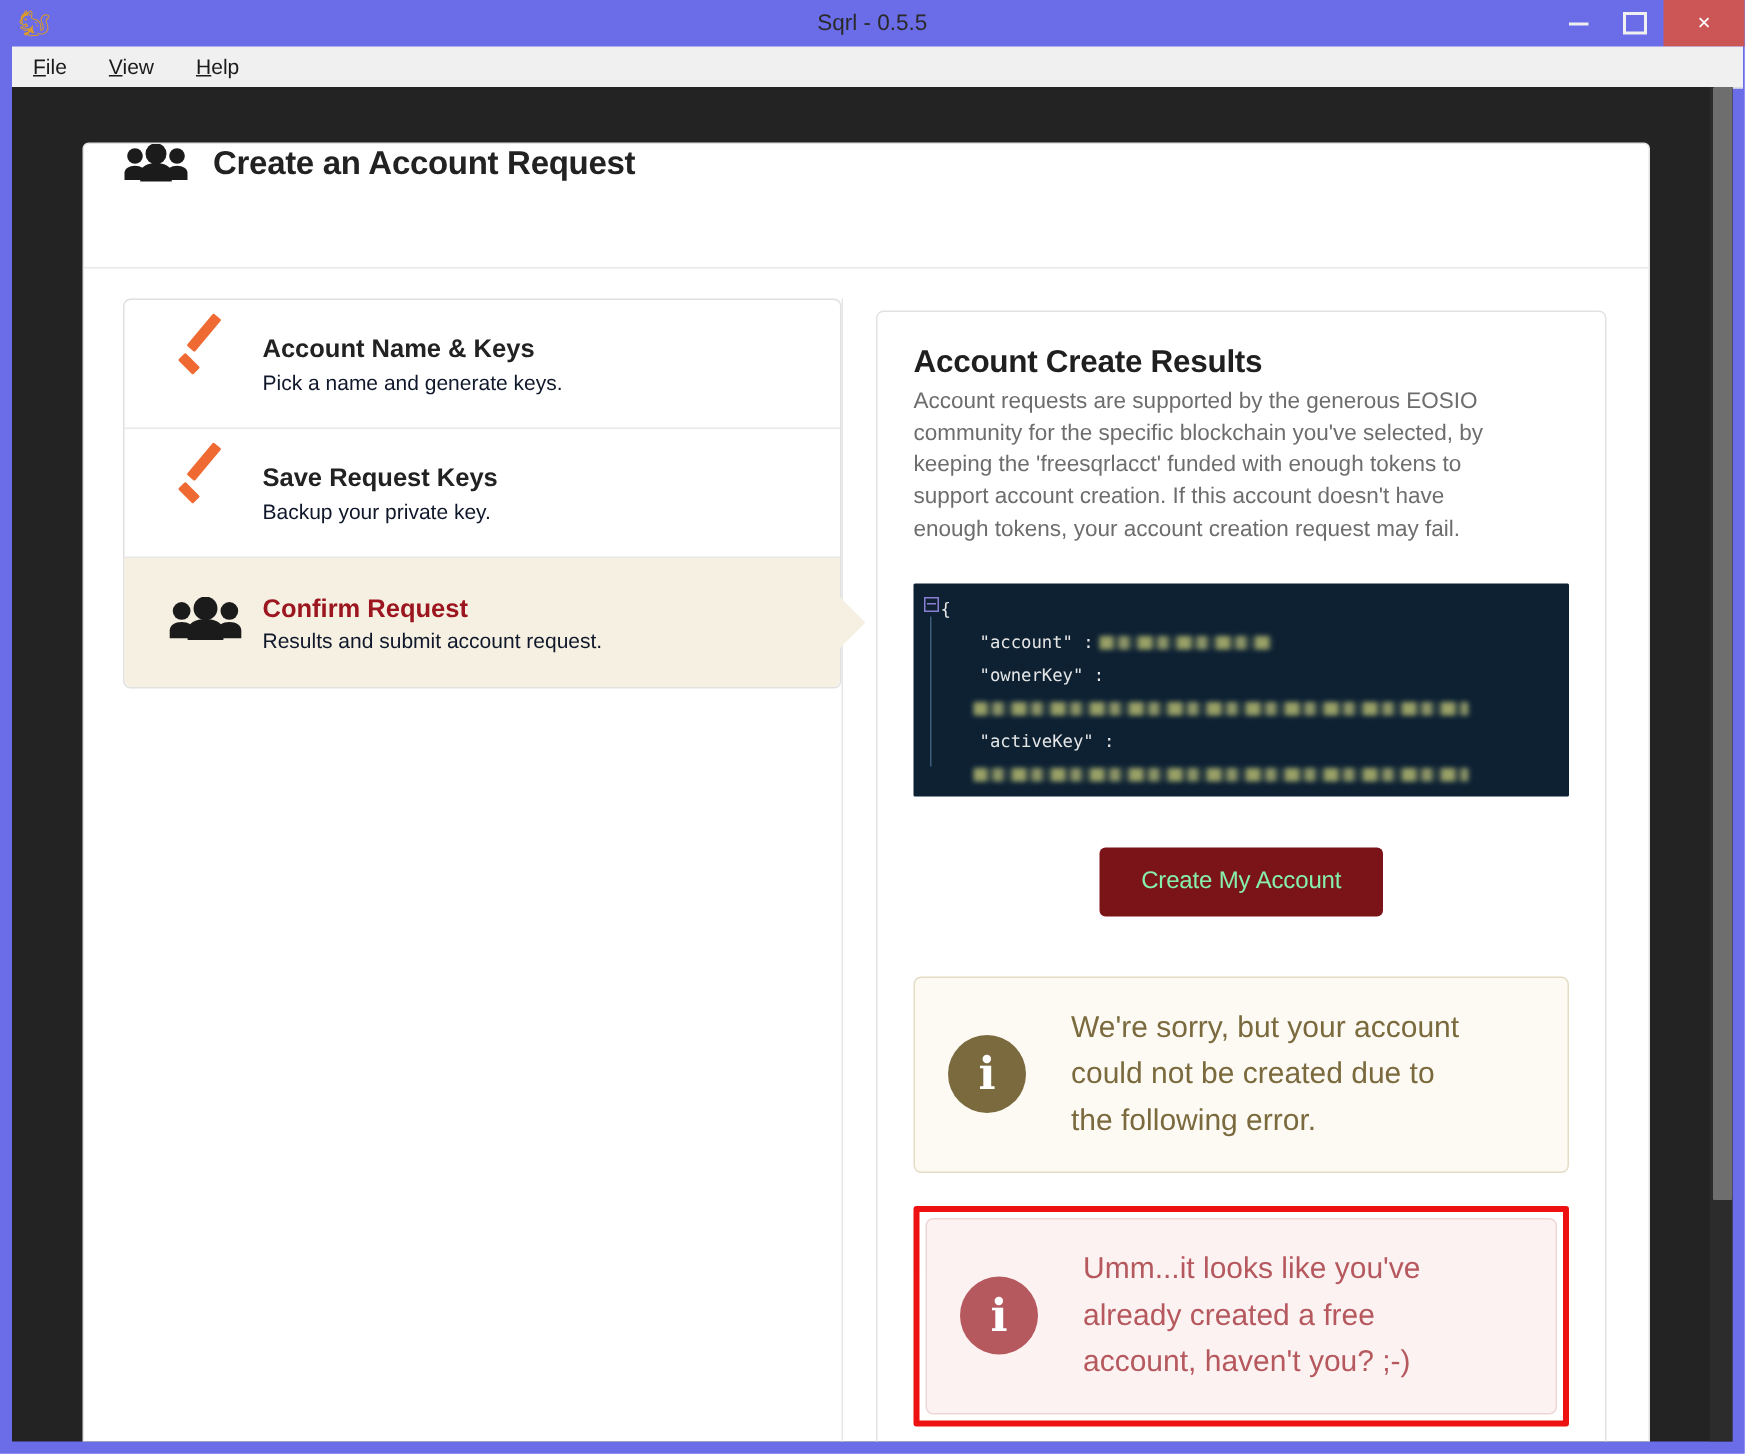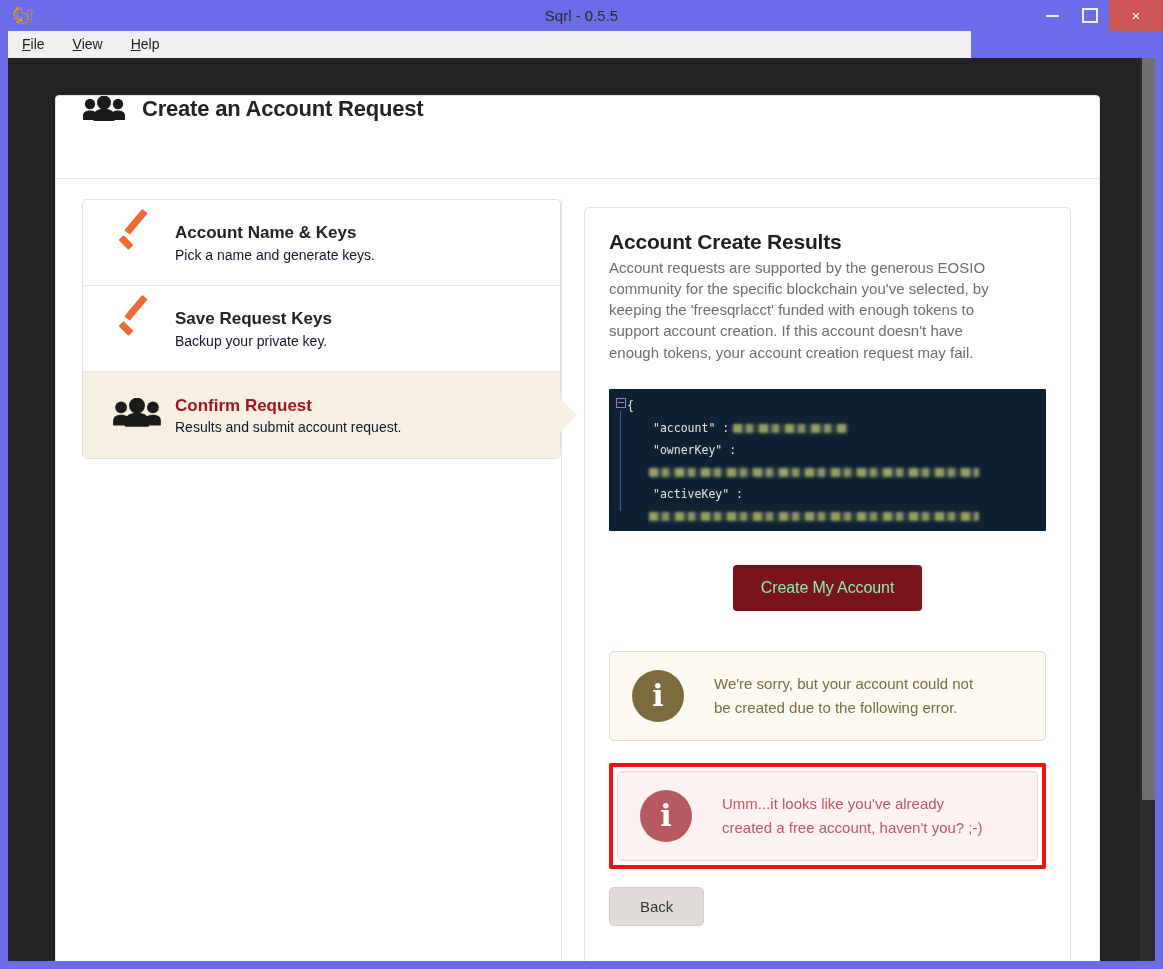--- a/index.html
+++ b/index.html
@@ -44,21 +44,21 @@
   }
   .win-btn.min { font-size: 15px; color: #efefef; }
   .win-btn.max { font-size: 12px; color: #efefef; }
   .win-btn.close { background: #cc5555; width: 54px; font-size: 15px; }
   .glyph-min { width: 13px; height: 2px; background: #f0f0f0; display:block; }
   .glyph-max { width: 12px; height: 11px; border: 2px solid #f0f0f0; display:block; }
 
   
   .menubar {
     position: absolute; left: 8px; top: 31px;
-    width: 963px; height: 27px;
+    width: 1154px; height: 27px;
     background: #f0f0f0;
     border-bottom: 1px solid #dcdcdc;
     display: flex; align-items: center;
   }
   .menu-item {
     padding: 0 14px; font-size: 14px; color: #1b1b1b; line-height: 27px;
     cursor: default;
   }
   .menu-item u { text-decoration: underline; }
 
@@ -286,21 +286,21 @@
     width: 52px; height: 52px;
     border-radius: 50%;
     display: flex; align-items: center; justify-content: center;
     color: #ffffff; font-weight: bold;
     font-family: "DejaVu Serif", serif;
     font-size: 30px;
     margin-right: 30px;
   }
   .alert-warning .alert-icon { background: #7b6a3e; }
   .alert-danger .alert-icon { background: #b5595e; }
-  .alert-text { font-size: 15px; line-height: 1.55; max-width: 270px; }
+  .alert-text { font-size: 20px; line-height: 1.55; max-width: 270px; }
   .alert-warning .alert-text { color: #7b6a3e; }
   .alert-danger .alert-text { color: #b5595e; }
 
   .highlight-box {
     margin-top: 22px;
     border: 4px solid #ee1111;
     padding: 4px;
     border-radius: 2px;
   }
 

